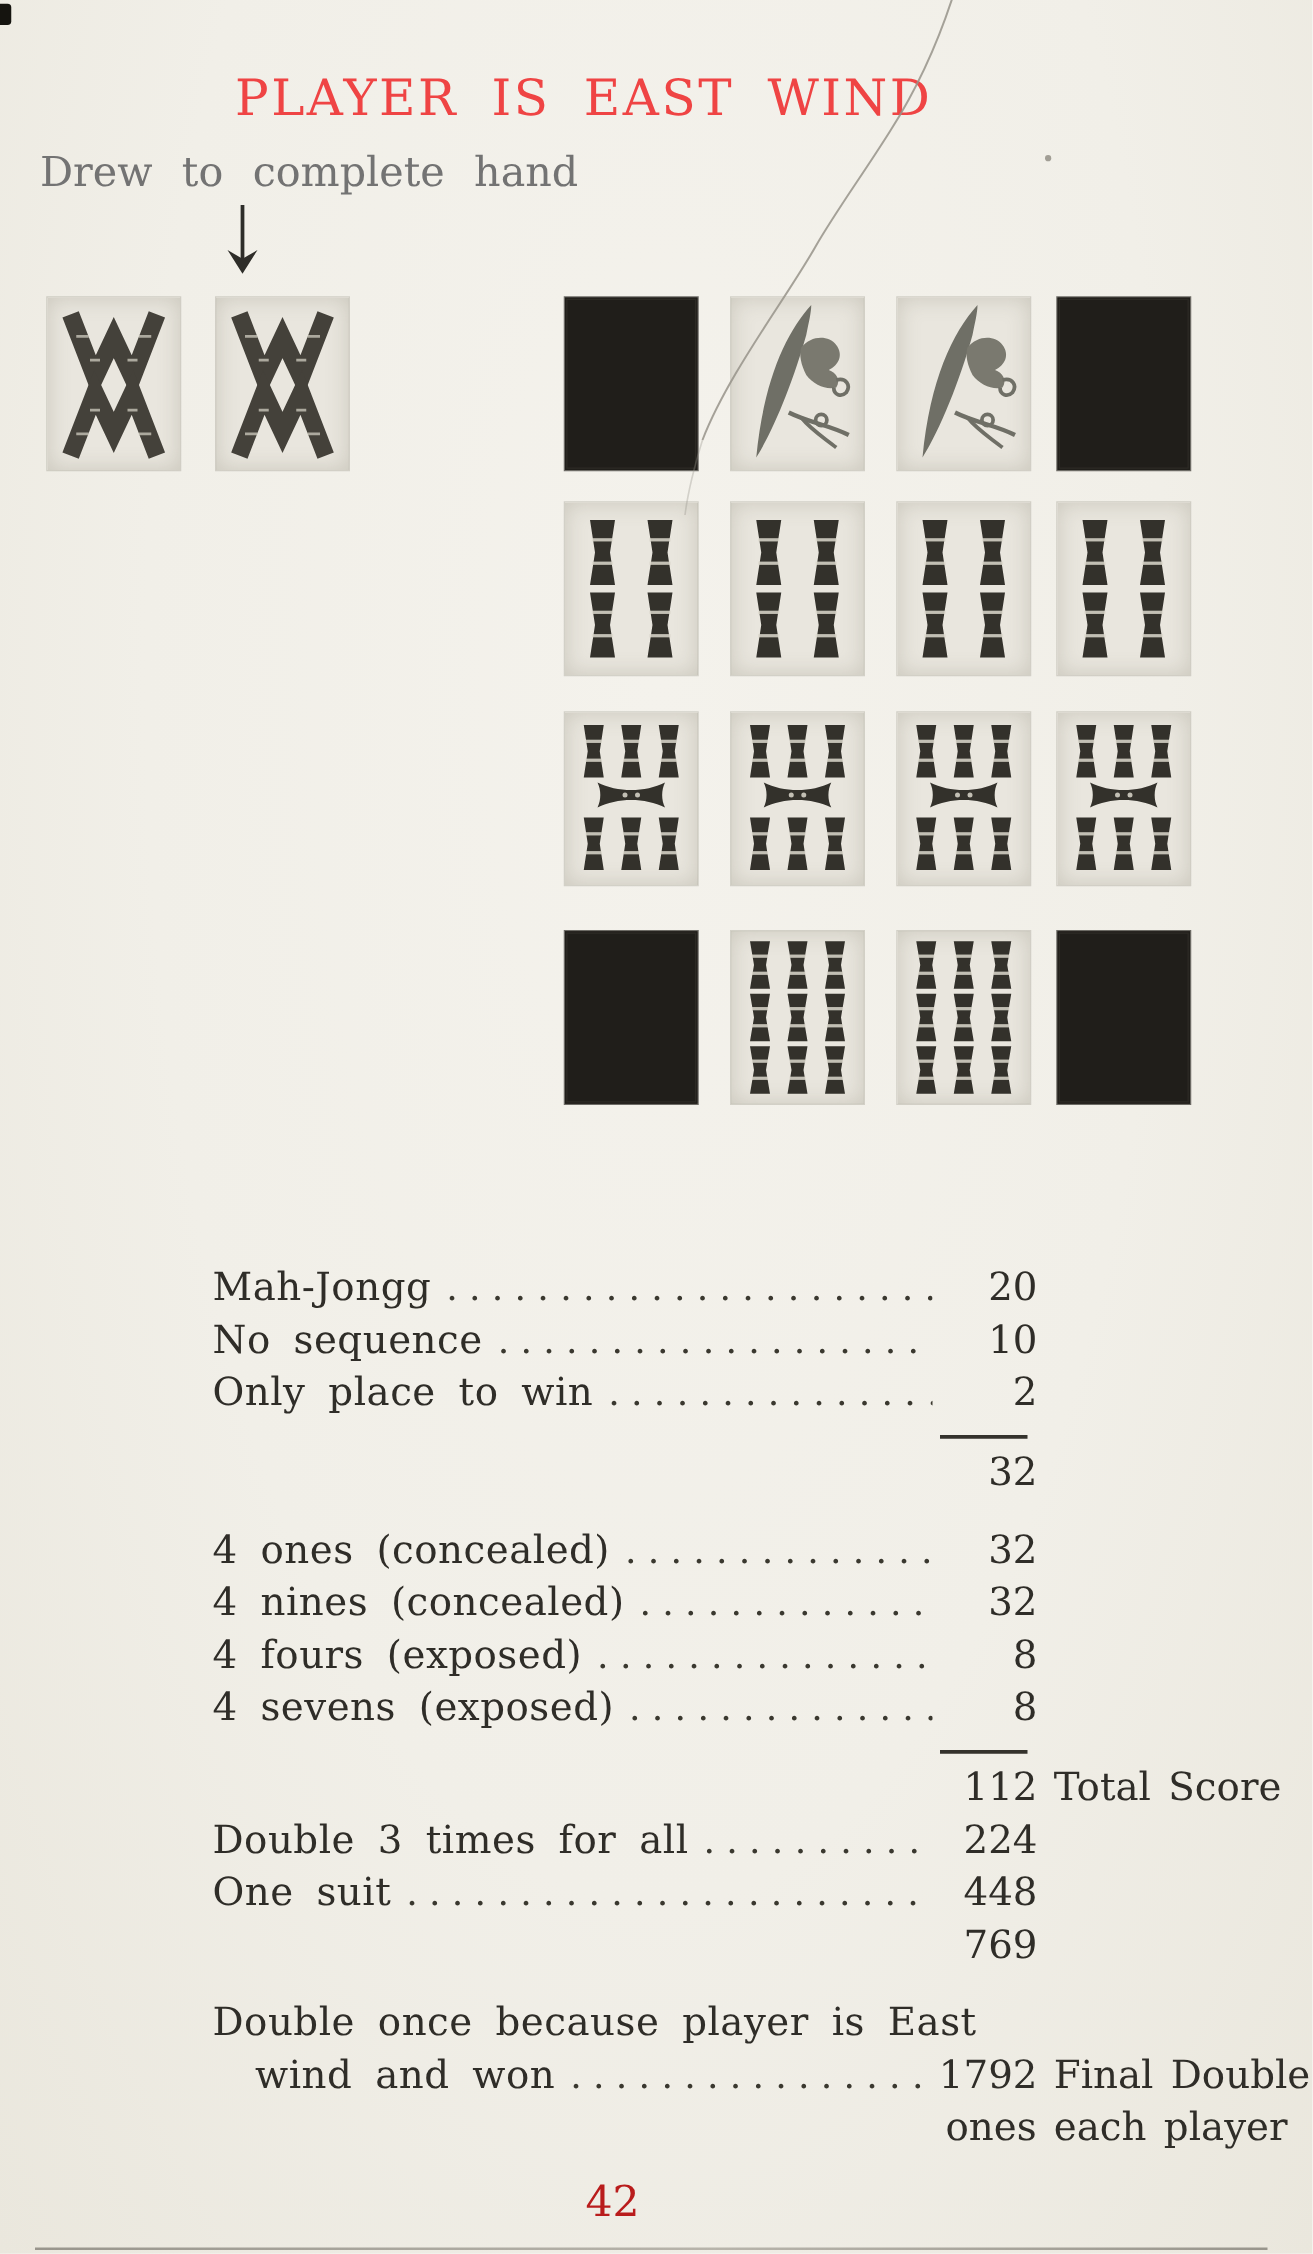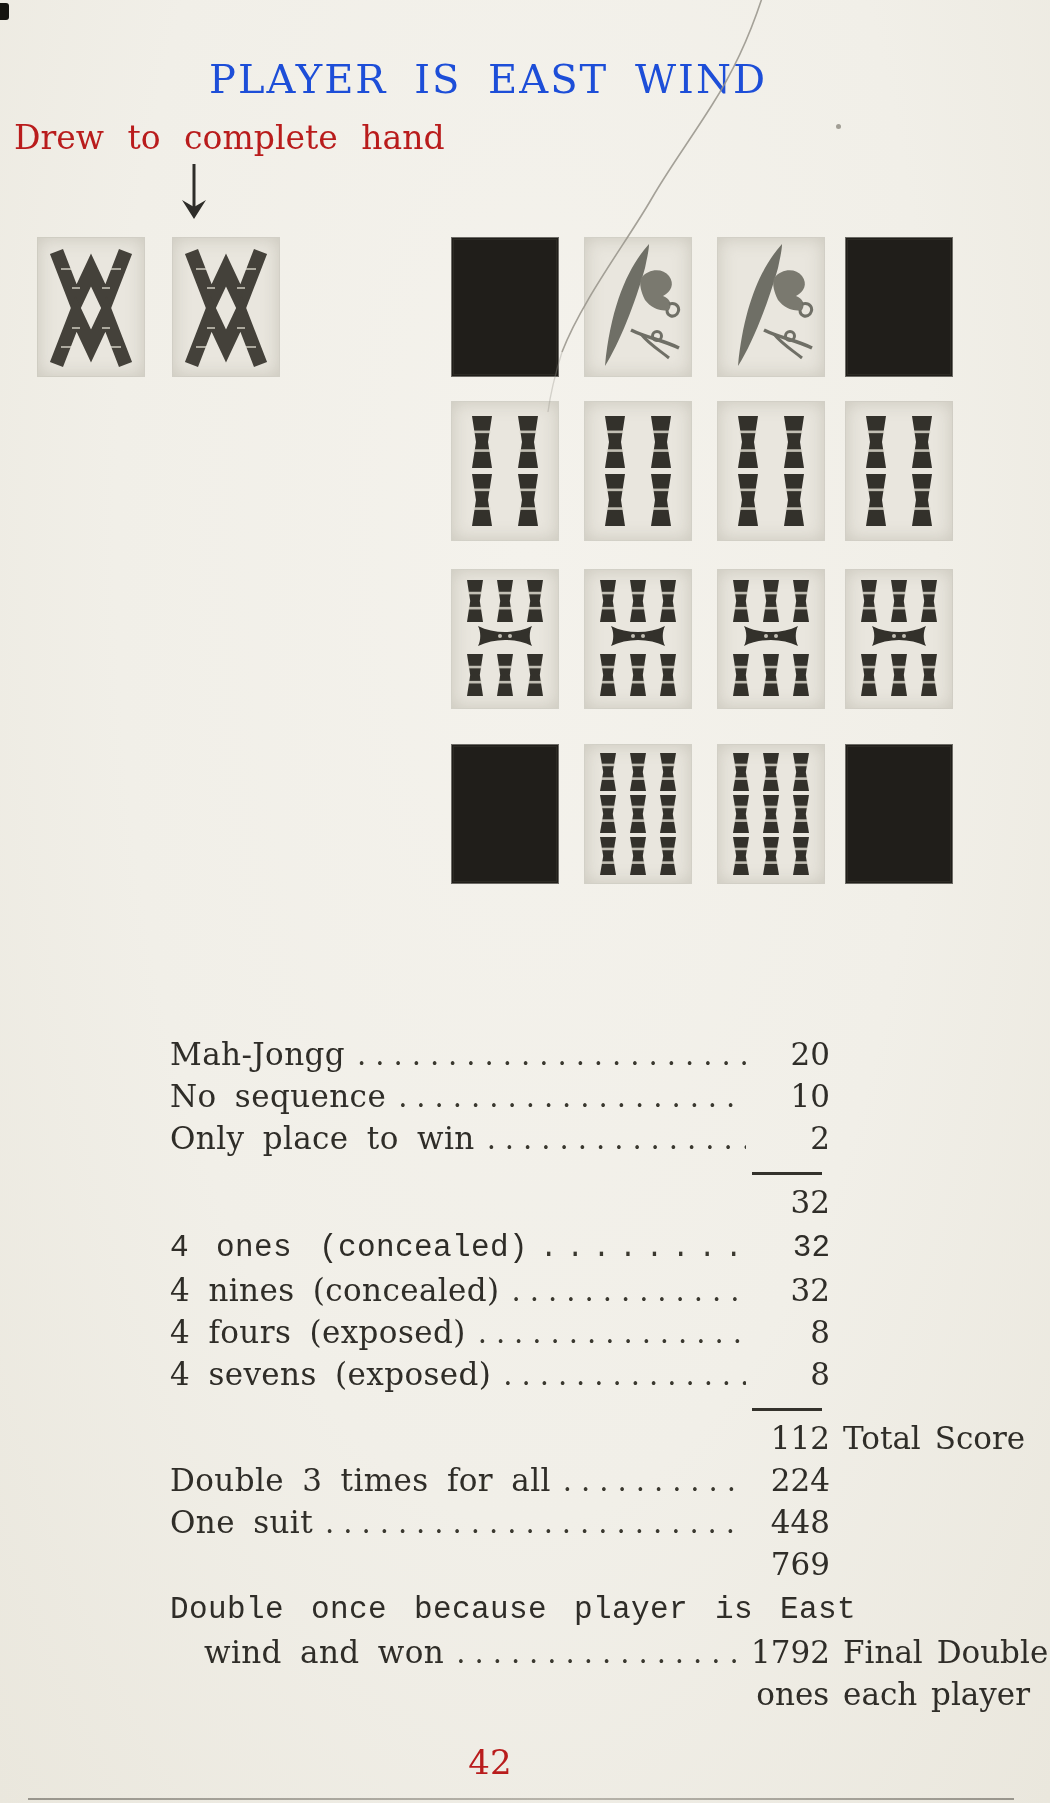--- a/index.html
+++ b/index.html
@@ -3,39 +3,39 @@
 <meta charset="utf-8">
 <style>
   html,body{margin:0;padding:0;}
   body{width:1050px;height:1803px;position:relative;overflow:hidden;
        font-family:"DejaVu Serif", serif;
        background:radial-gradient(ellipse at 50% 30%, #f4f2ec 0%, #f1efe8 55%, #eae7dd 100%);
        color:#2e2c27;}
   .page{position:absolute;inset:0;}
 
   
-  .title{position:absolute;left:188px;top:56px;width:600px;text-align:center;
-         font-size:40px;letter-spacing:2px;word-spacing:12px;color:#1d4ed8;}
-  .drew{position:absolute;left:14px;top:118px;font-size:33px;word-spacing:13px;color:#b91c1c;}
+  .title{position:absolute;left:188px;top:56px;width:600px;text-align:left;
+         font-size:40px;letter-spacing:2px;word-spacing:12px;color:#ef4444;}
+  .drew{position:absolute;left:32px;top:118px;font-size:33px;word-spacing:13px;color:#737373;}
   .arrow{position:absolute;left:178px;top:162px;}
 
   
   .tile{position:absolute;width:106px;height:138px;background:#e9e6de;
         box-shadow:0 0 0 1px rgba(95,90,74,.22), inset 0 0 18px rgba(112,106,88,.25);}
   .tile svg{width:100%;height:100%;display:block;}
   .tile.back{background:#201e1a;box-shadow:0 0 0 1px rgba(20,18,14,.6);}
 
   
   .caption{position:absolute;left:360px;top:910px;font-size:34px;word-spacing:10px;color:#34322c;}
 
   
-  .scoring{position:absolute;left:170px;top:1036px;width:860px;}
+  .scoring{position:absolute;left:170px;top:1012px;width:860px;}
   .srow{display:flex;align-items:baseline;height:42px;font-size:31px;color:#2f2d28;}
   .srow.rule{height:22px;align-items:center;}
-  .srow.gap{margin-top:4px;font-family:Liberation Mono, monospace;}
+  .srow.gap{margin-top:20px;}
   .lbl{word-spacing:8px;letter-spacing:.4px;white-space:nowrap;}
   .ind .lbl{padding-left:34px;}
   .dots{flex:1;overflow:hidden;white-space:nowrap;letter-spacing:9px;
         font-size:29px;padding:0 10px 0 12px;color:#3a382f;}
   .tight .dots{padding-right:2px;}
   .val{width:84px;text-align:right;white-space:nowrap;}
   .note{width:200px;padding-left:13px;box-sizing:border-box;white-space:nowrap;word-spacing:4px;}
   .fill{flex:1;}
   .rule-line{width:70px;height:0;border-top:3px solid #34322c;margin-right:8px;}
   .note-spacer{width:200px;}

